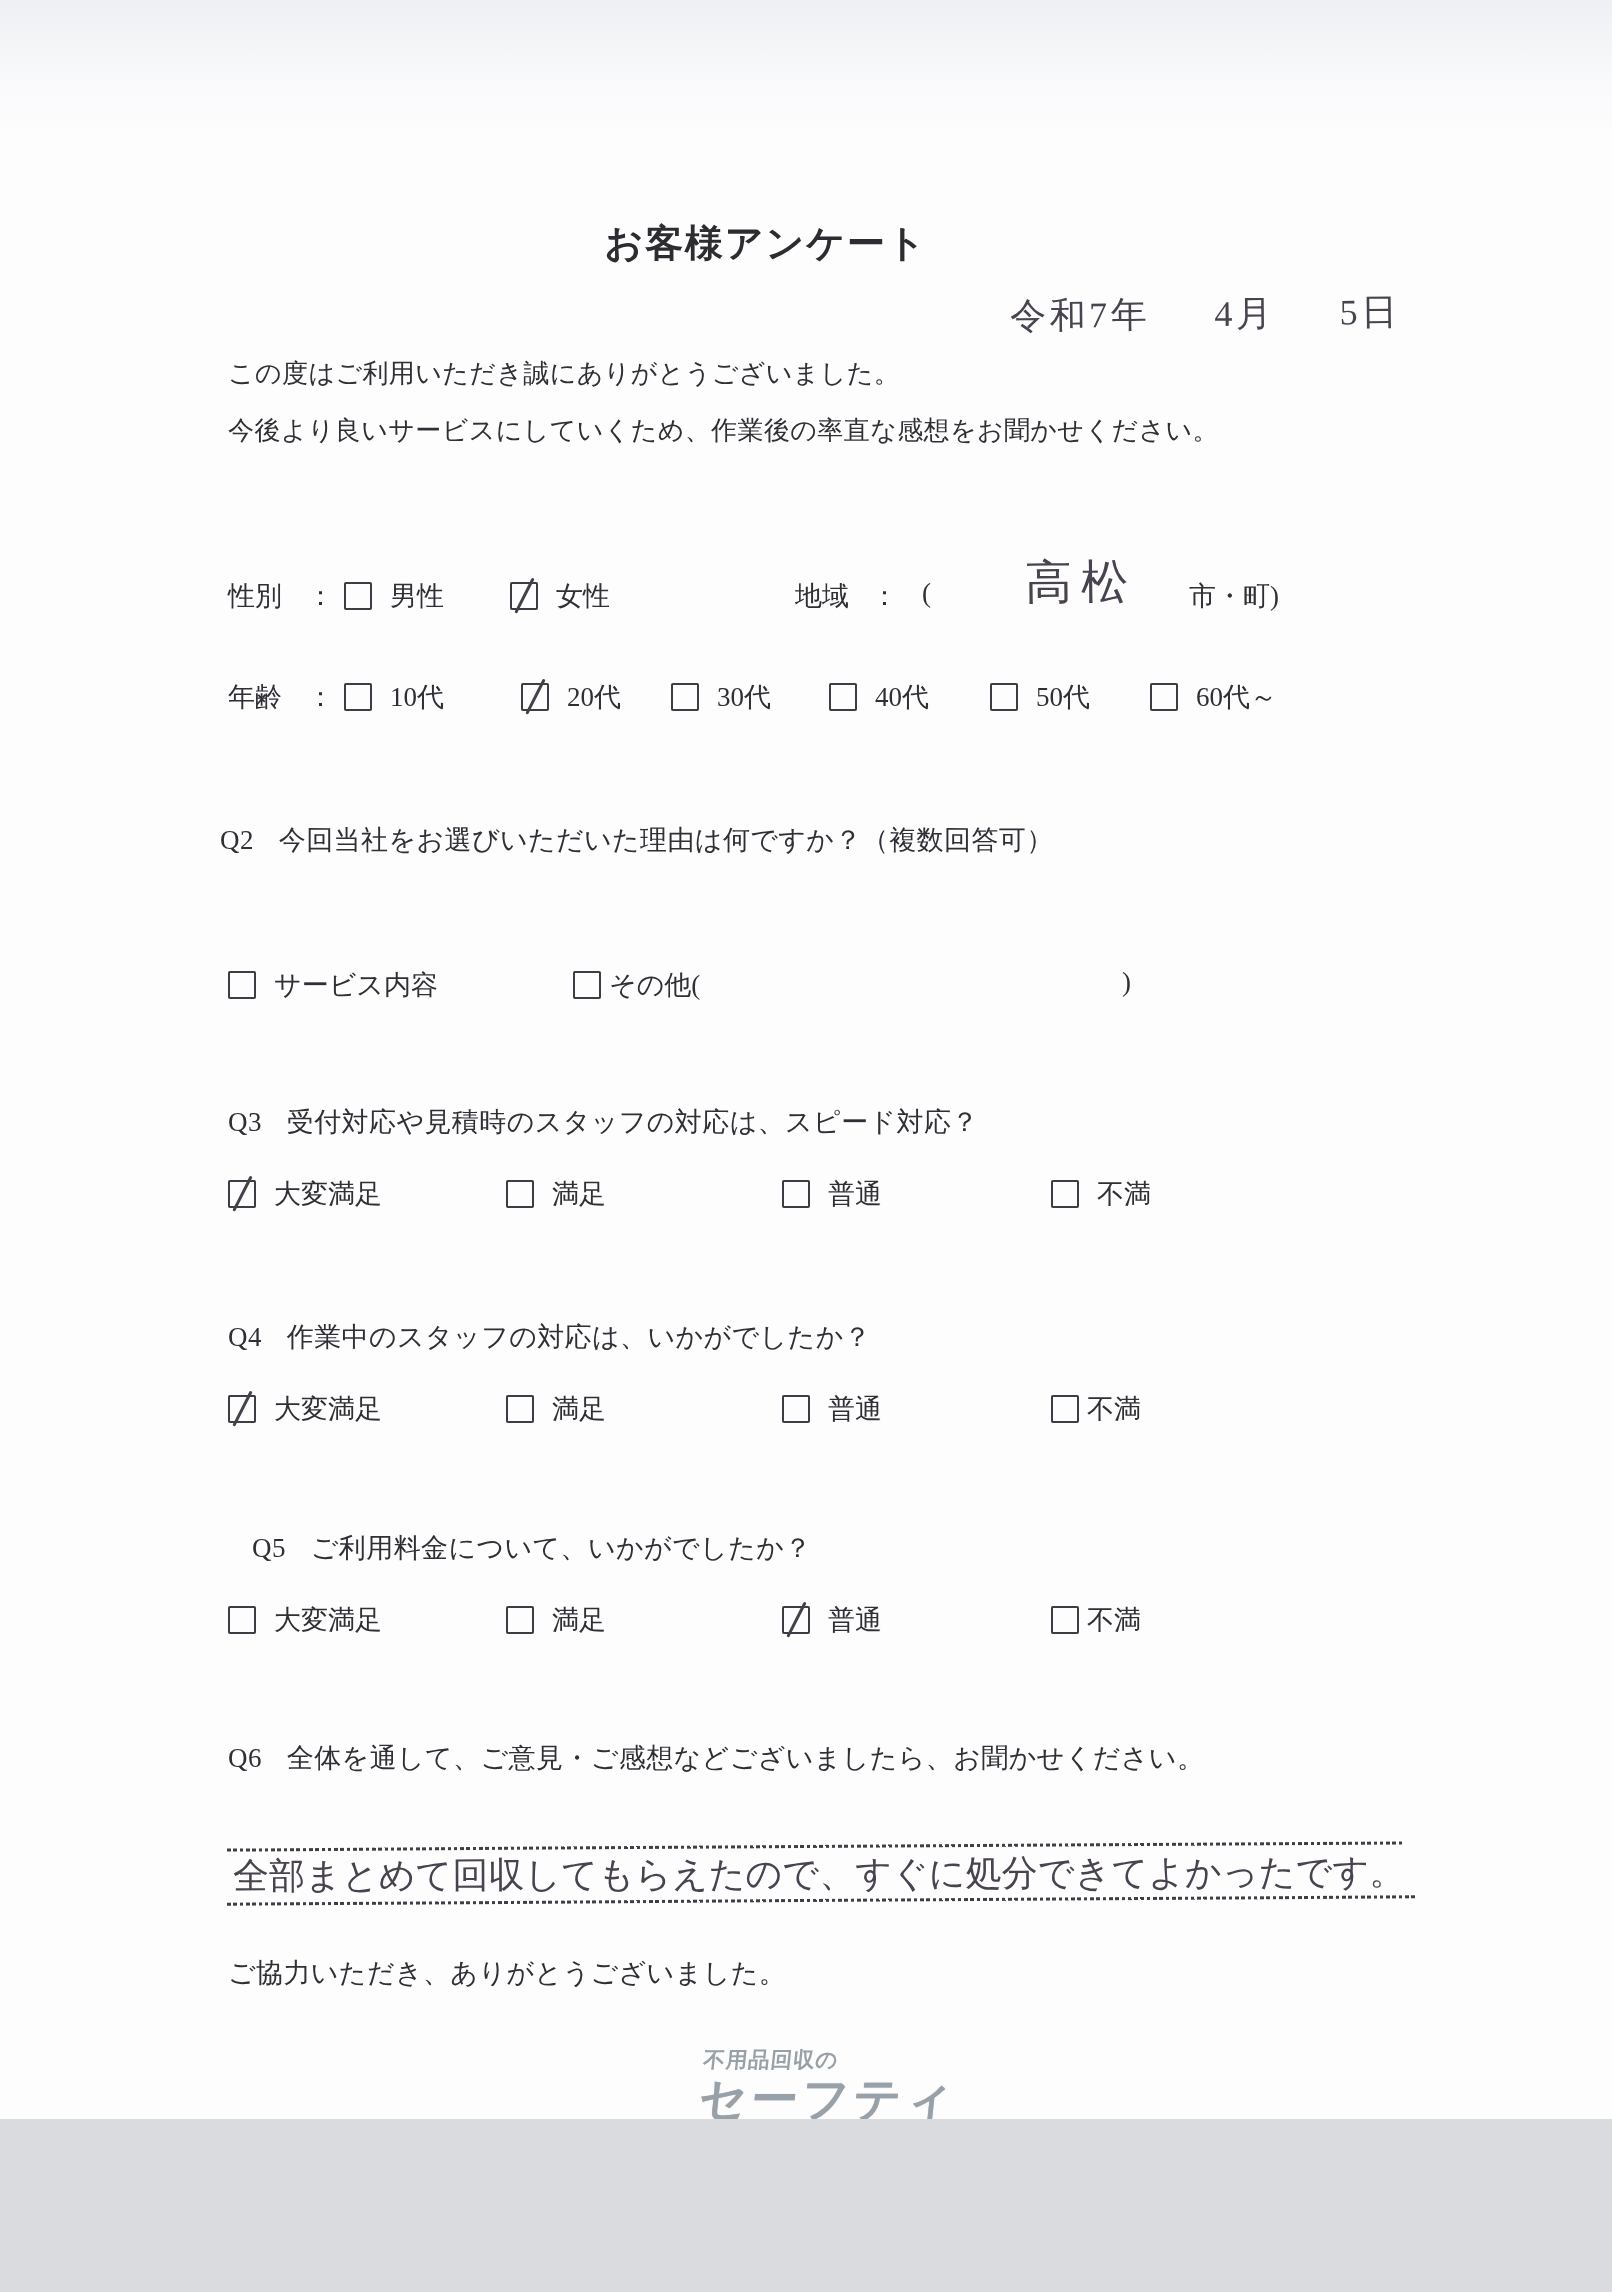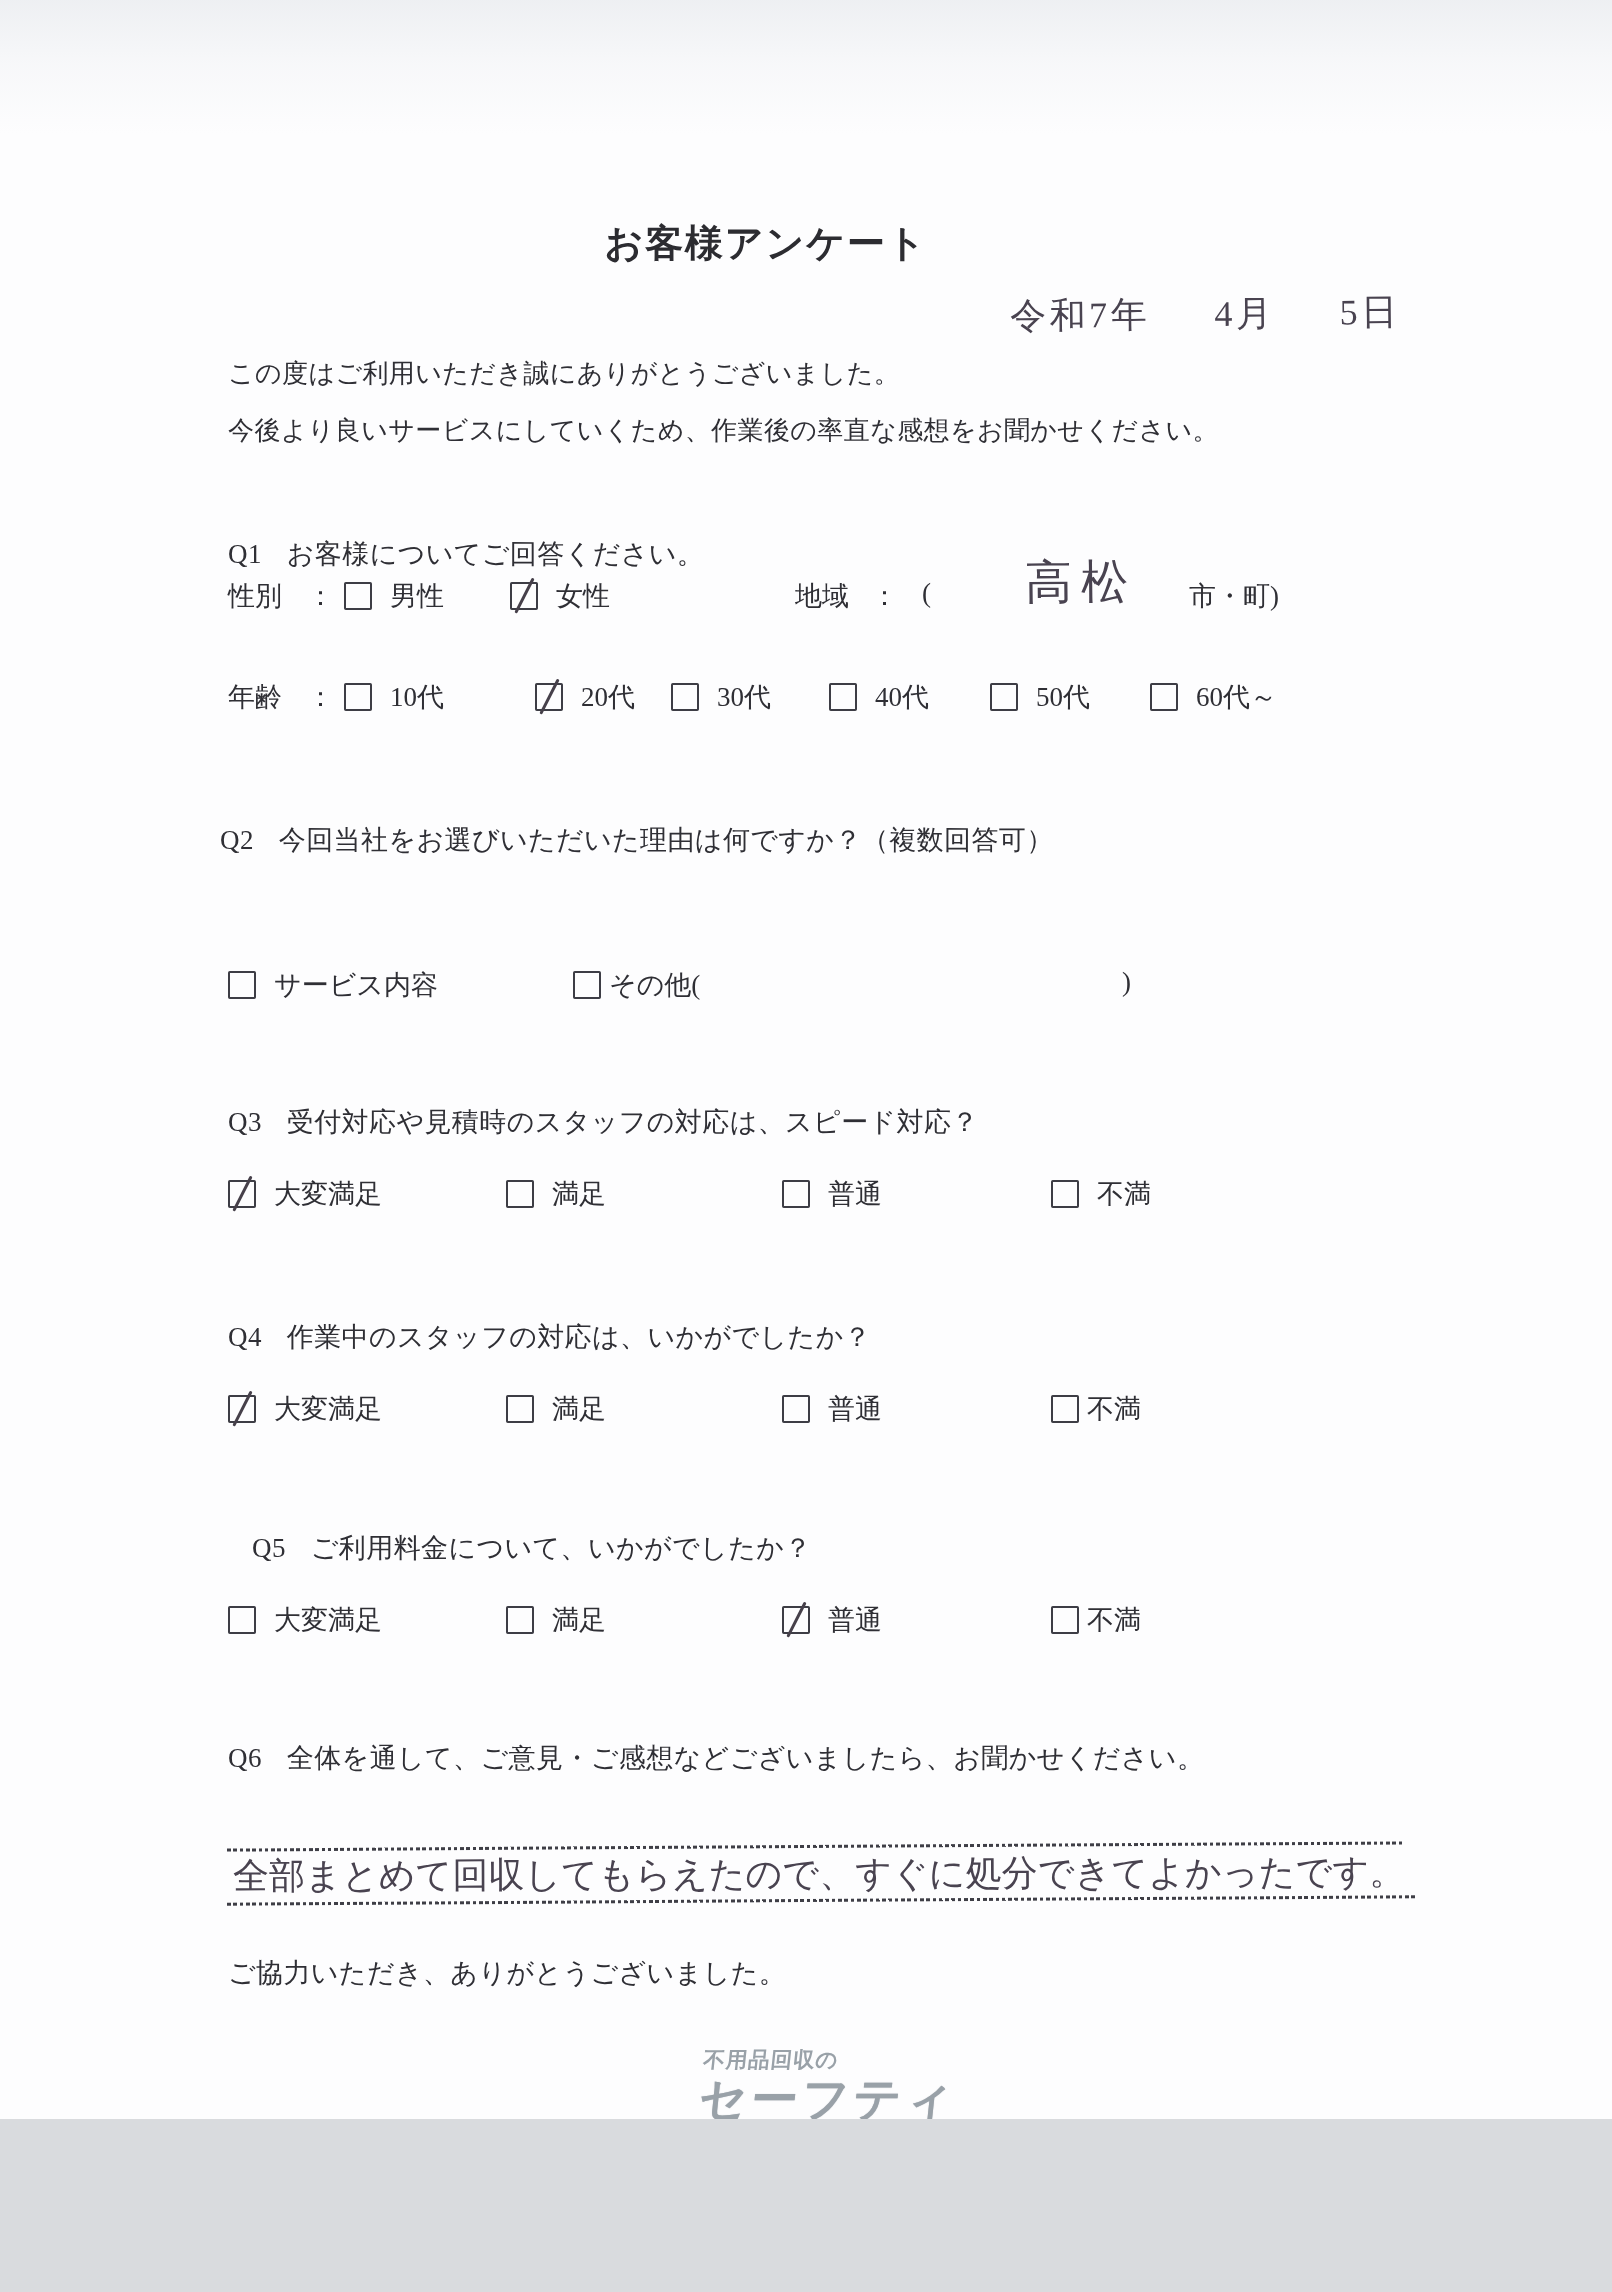--- a/index.html
+++ b/index.html
@@ -71,23 +71,20 @@
 
   <div class="abs hand date-line" style="top:290px;left:1010px;">
     <span>令和7年</span>
     <span>4月</span>
     <span>5日</span>
   </div>
 
   <p class="abs body-line" style="top:356px;left:228px;">この度はご利用いただき誠にありがとうございました。</p>
   <p class="abs body-line" style="top:413px;left:228px;">今後より良いサービスにしていくため、作業後の率直な感想をお聞かせください。</p>
 
-  <div class="abs qheader" style="top:536px;left:228px;">
-    <span class="qno">Q1</span><span>お客様についてご回答ください。</span>
-  </div>
 
   <div class="abs row" style="top:576px;">
     <span class="rowlabel" style="left:228px;">性別</span>
     <span class="rowlabel" style="left:307px;">：</span>
     <span class="opt" style="left:344px;">
       <span class="checkbox"></span>
       <span class="opt-label">男性</span>
     </span>
     <span class="opt" style="left:510px;">
       <span class="checkbox checked">
@@ -102,21 +99,21 @@
     <span class="rowlabel" style="left:1189px;">市・町)</span>
   </div>
 
   <div class="abs row" style="top:677px;">
     <span class="rowlabel" style="left:228px;">年齢</span>
     <span class="rowlabel" style="left:307px;">：</span>
     <span class="opt" style="left:344px;">
       <span class="checkbox"></span>
       <span class="opt-label">10代</span>
     </span>
-    <span class="opt" style="left:512px;padding-left:23px;">
+    <span class="opt" style="left:498px;padding-left:23px;">
       <span class="checkbox checked">
           <i class="mark"></i>
         </span>
       <span class="opt-label">20代</span>
     </span>
     <span class="opt" style="left:671px;">
       <span class="checkbox"></span>
       <span class="opt-label">30代</span>
     </span>
     <span class="opt" style="left:829px;">

